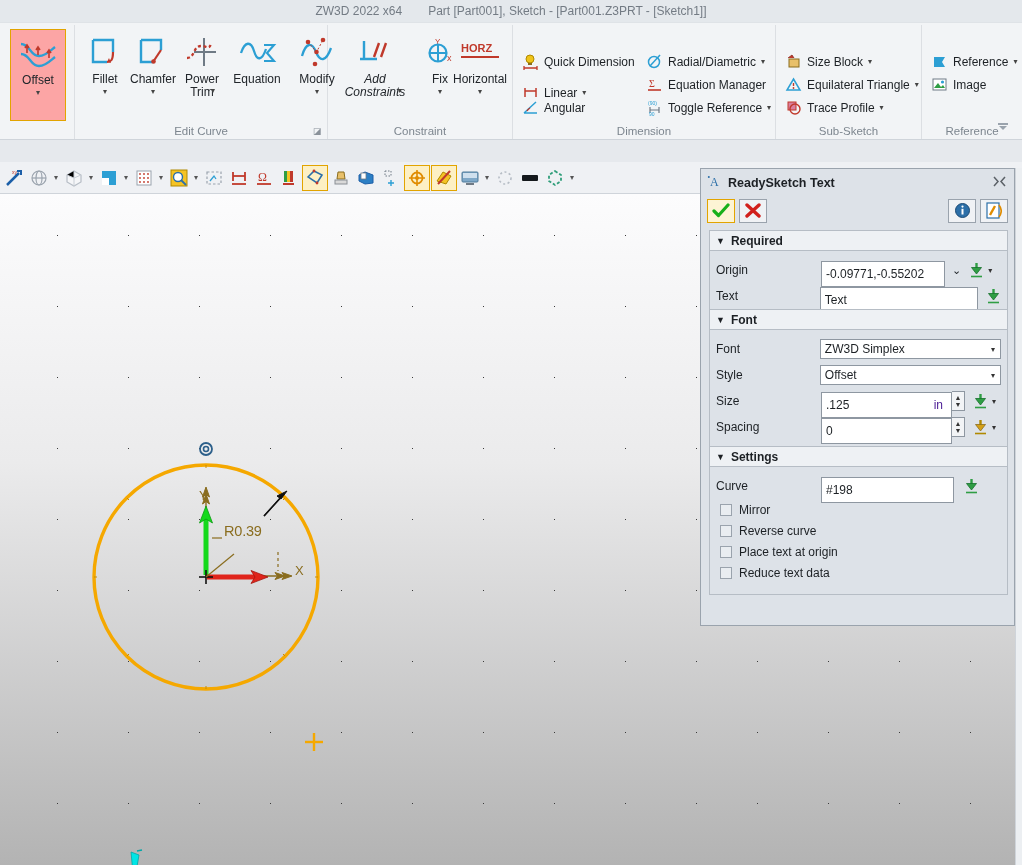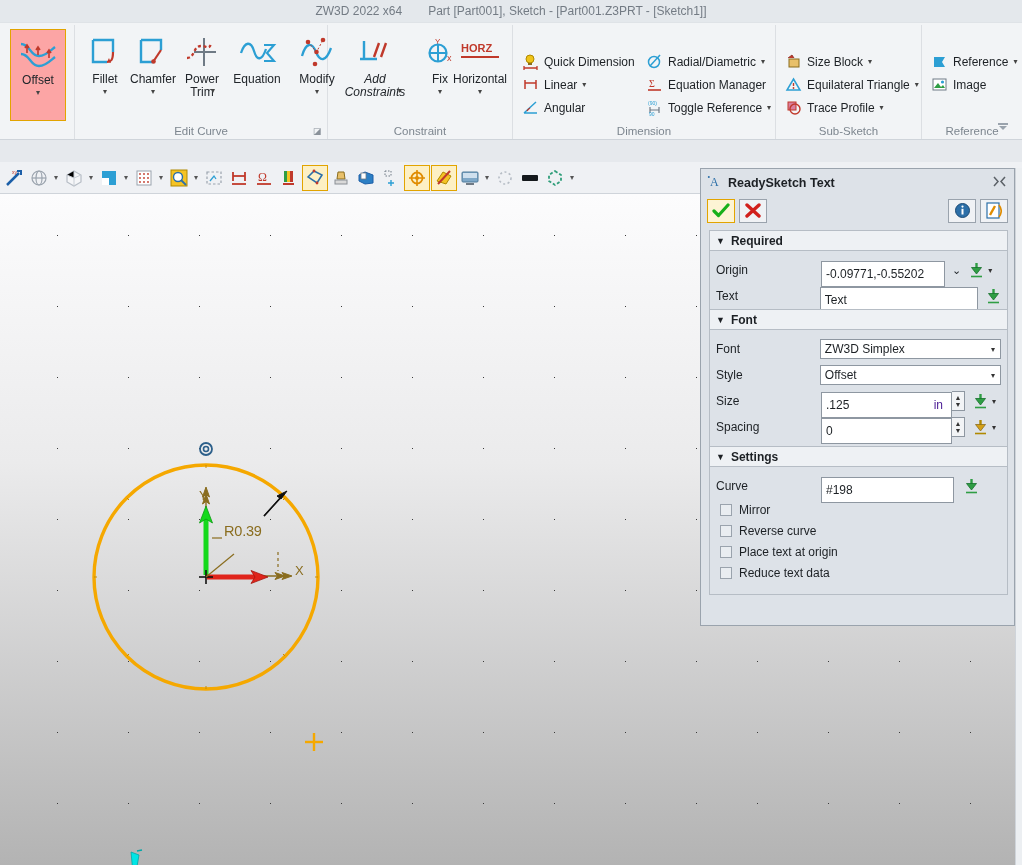--- a/index.html
+++ b/index.html
@@ -317,21 +317,21 @@
     <div class="smallrow" data-name="ribbon-item-quick-dimension" style="left:6px;top:25px;">
       <div class="ic" data-name="quick-dimension-icon">
         <svg width="17" height="17" viewBox="0 0 17 17">
           <circle cx="8" cy="6" r="4" fill="#f0c419" stroke="#b08900" stroke-width="1"></circle>
           <path d="M6 10 L10 10 L10 12 L6 12 Z" fill="#8a6d1f"></path>
           <path d="M2 15 L15 15 M2 13 L2 17 M15 13 L15 17" stroke="#c0392b" stroke-width="1.3"></path>
         </svg>
       </div>
       <div class="lb" data-name="quick-dimension-label">Quick Dimension</div>
     </div>
-    <div class="smallrow" data-name="ribbon-item-linear" style="left:6px;top:48px;">
+    <div class="smallrow" data-name="ribbon-item-linear" style="left:6px;top:56px;">
       <div class="ic" data-name="linear-dimension-icon">
         <svg width="17" height="17" viewBox="0 0 17 17">
           <path d="M3 4 L3 13 M14 4 L14 13 M3 7 L14 7" stroke="#c0392b" stroke-width="1.5" fill="none"></path>
         </svg>
       </div>
       <div class="lb" data-name="linear-dimension-label">Linear</div>
       <div class="car" data-name="linear-dropdown-caret">▾</div>
     </div>
     <div class="smallrow" data-name="ribbon-item-angular" style="left:6px;top:71px;">
       <div class="ic" data-name="angular-dimension-icon">

